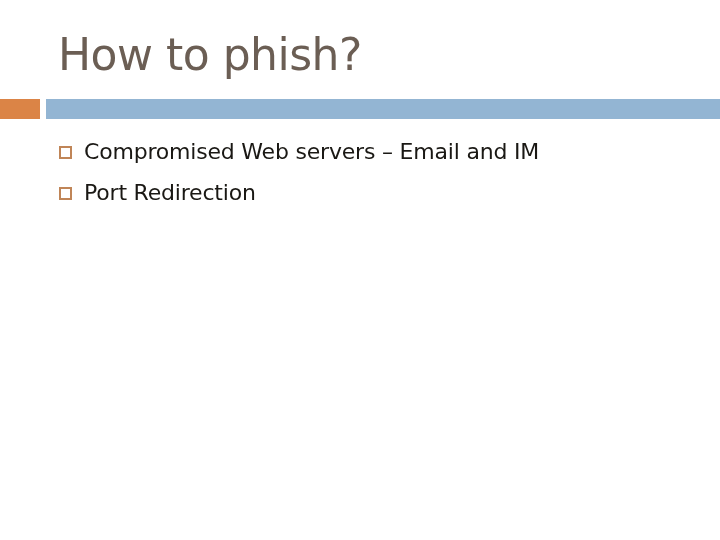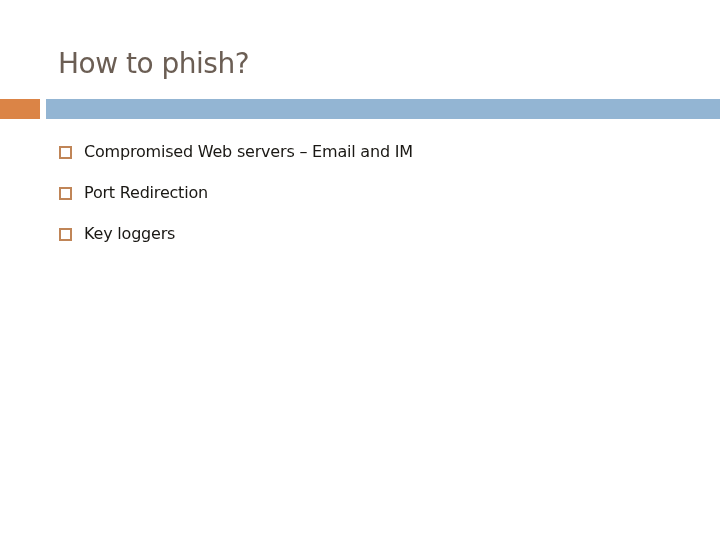--- a/index.html
+++ b/index.html
@@ -17,22 +17,22 @@
     background:#e8e8e8;
   }
   .slide{
     position:relative;
     width:720px;height:540px;
     background:var(--bg);
     overflow:hidden;
   }
   .slide-title{
     position:absolute;
-    left:58px;top:42px;
-    font-size:28px;
+    left:58px;top:33px;
+    font-size:44px;
     line-height:44px;
     font-weight:400;
     letter-spacing:-0.5px;
     color:var(--title-color);
   }
   .header-band{
     position:absolute;
     left:0;top:99px;
     width:720px;height:20px;
   }
@@ -60,21 +60,21 @@
   }
   .bullet-square{
     flex:0 0 auto;
     width:13px;height:13px;
     border:2px solid var(--bullet-border);
     background:var(--bg);
     margin-right:12px;
     margin-top:1px;
   }
   .bullet-text{
-    font-size:16px;
+    font-size:22px;
     line-height:28px;
     color:var(--body-text);
     letter-spacing:-0.2px;
     white-space:nowrap;
   }
 </style>
 </head>
 <body>
 
 <div class="slide">
@@ -88,19 +88,15 @@
 
   <ul class="bullet-list">
     <li class="bullet-row">
       <span class="bullet-square"></span>
       <span class="bullet-text">Compromised Web servers – Email and IM</span>
     </li>
     <li class="bullet-row">
       <span class="bullet-square"></span>
       <span class="bullet-text">Port Redirection</span>
     </li>
-    <li class="bullet-row">
-      <span class="bullet-square"></span>
-      <span class="bullet-text">Key loggers</span>
-    </li>
   </ul>
 
 </div>
 
 </body></html>

